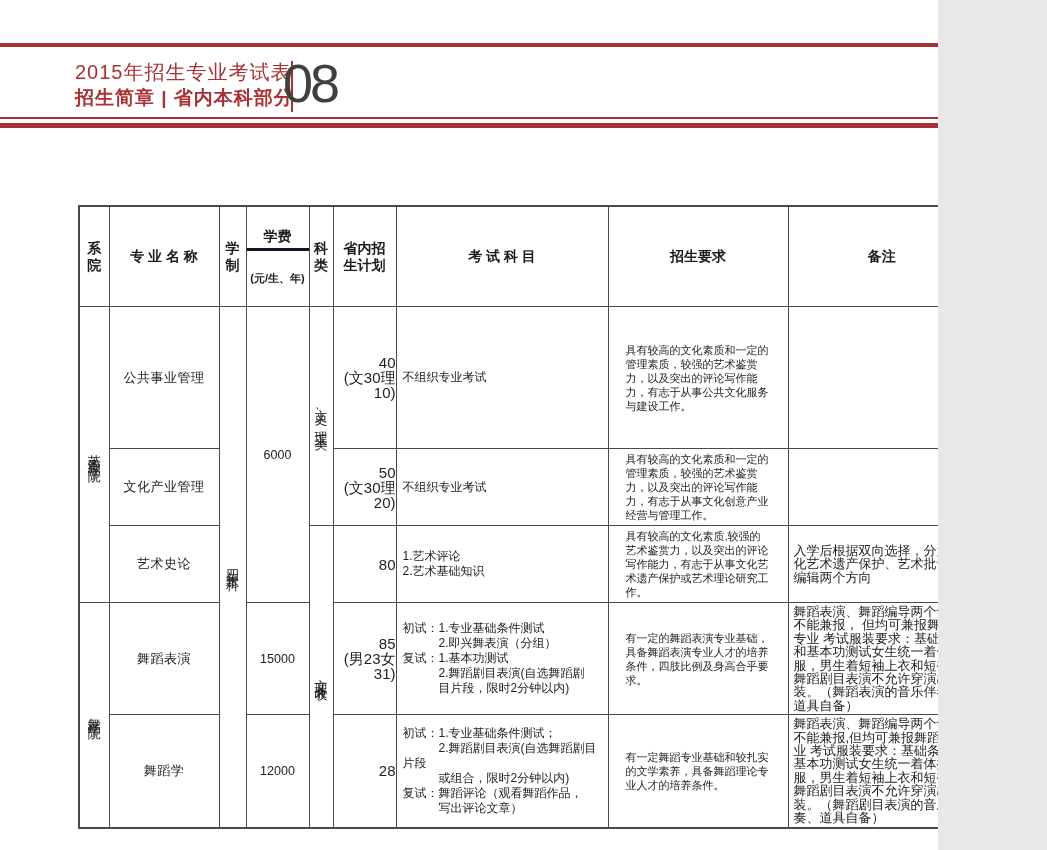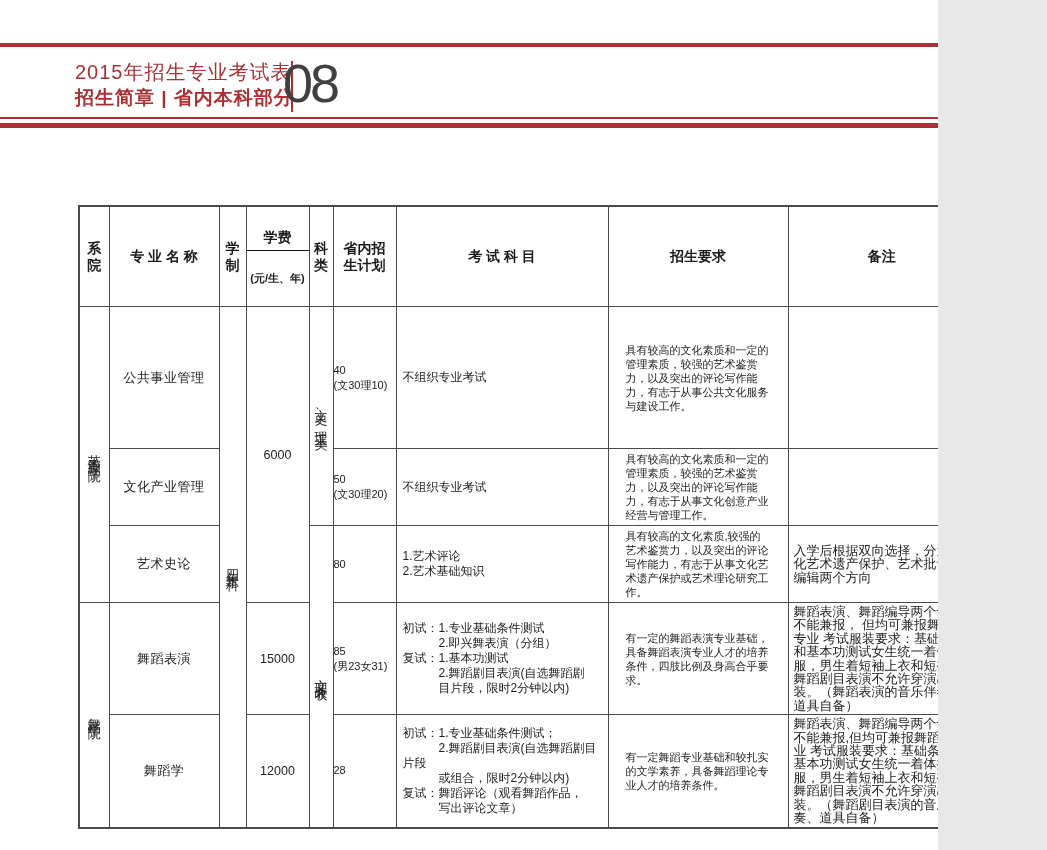--- a/index.html
+++ b/index.html
@@ -24,28 +24,28 @@
   table.doc { position:absolute; left:78px; top:205px; width:897px;
               border-collapse:collapse; table-layout:fixed; }
   table.doc th, table.doc td { border:1px solid #4a4a4b; vertical-align:middle; overflow:hidden; }
   table.doc { border:2px solid #4a4a4b; }
   th { font-size:14px; font-weight:bold; color:#1c1c1c; text-align:center; white-space:pre-line; line-height:17px; }
   td { font-size:12px; }
   .c   { text-align:center; }
   .pre { white-space:pre-line; }
   .major { font-size:13px; text-align:center; letter-spacing:0.5px; }
   .fee   { font-size:12.5px; text-align:center; }
-  .plan  { font-size:11px; text-align:left; line-height:15px; white-space:pre-line; }
+  .plan  { font-size:15px; text-align:right; line-height:15px; white-space:pre-line; }
   .subjects { font-size:12px; line-height:15px; padding:3px 4px 3px 6px; white-space:pre-line; }
   .req   { font-size:11px; line-height:14px; padding:3px 17px; }
   .notes { font-size:13px; line-height:13.4px; padding:2px 5px; }
   .vert  { writing-mode:vertical-rl; text-orientation:upright; display:inline-block;
            font-size:13px; letter-spacing:3px; line-height:1; }
   .feehead { padding:0; }
-  .feehead .top { height:27px; border-bottom:1px solid #0f172a; display:flex;
+  .feehead .top { height:27px; border-bottom:3px solid #0f172a; display:flex;
                   align-items:center; justify-content:center; font-size:14px; font-weight:bold; }
   .feehead .bot { height:21px; display:flex; align-items:center; justify-content:center;
                   font-size:11px; font-weight:bold; }
 </style>
 </head>
 <body>
 
 <div class="page">
 
   <div class="rule rule-top"></div>

